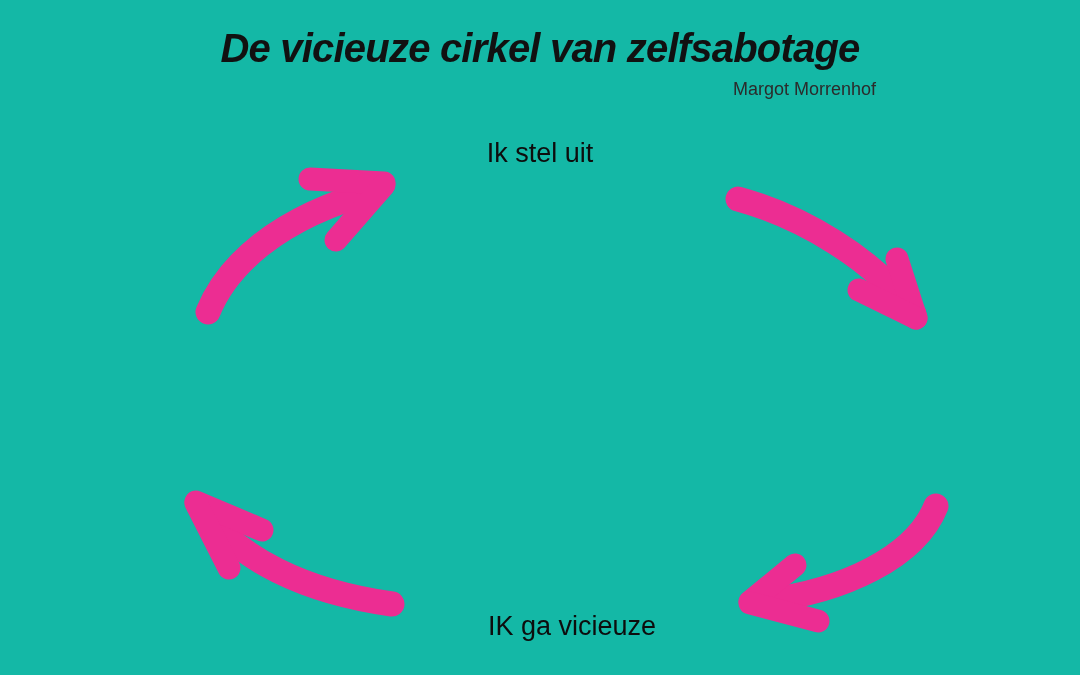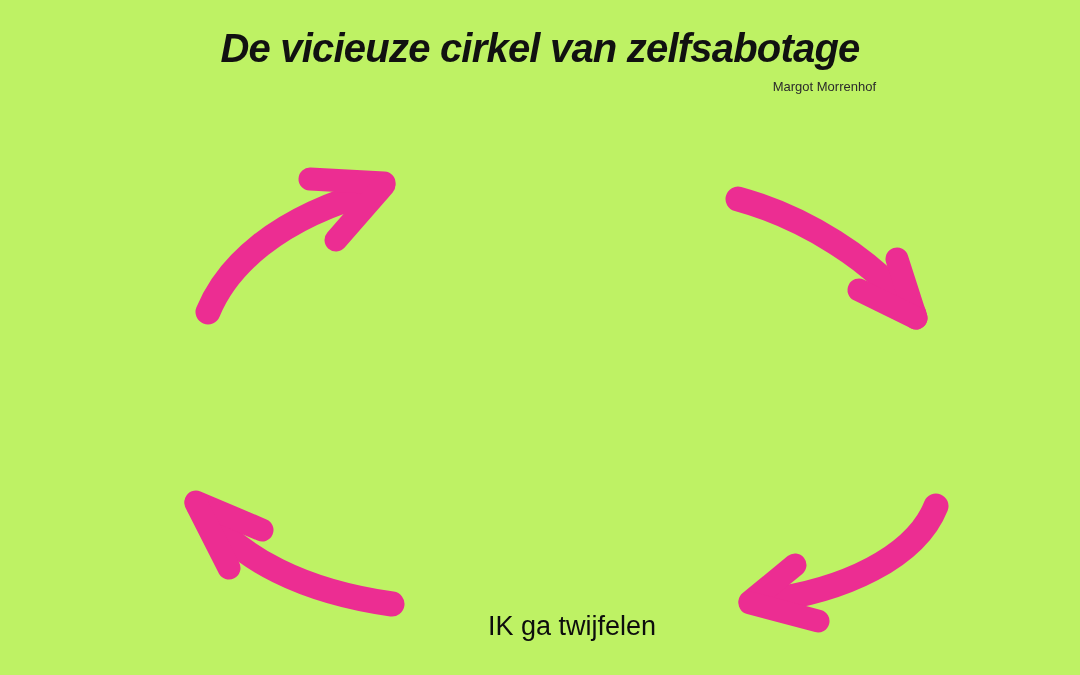--- a/index.html
+++ b/index.html
@@ -7,21 +7,21 @@
     padding: 0;
     background: #ffffff;
   }
   body {
     font-family: "Liberation Sans", sans-serif;
   }
   #canvas {
     position: relative;
     width: 1080px;
     height: 675px;
-    background: #bef264;
+    background: #14b8a6;
     overflow: hidden;
   }
   #title {
     position: absolute;
     left: 0;
     top: 26px;
     width: 1080px;
     text-align: center;
     font-family: "Liberation Sans", sans-serif;
     font-size: 40px;
@@ -31,21 +31,21 @@
     color: #111111;
     white-space: nowrap;
   }
   #byline {
     position: absolute;
     left: 0;
     top: 79px;
     width: 876px;
     text-align: right;
     font-family: "Liberation Sans", sans-serif;
-    font-size: 13px;
+    font-size: 18px;
     font-weight: normal;
     color: #2b2b2b;
   }
   .node-label {
     position: absolute;
     font-family: "Liberation Sans", sans-serif;
     font-size: 27px;
     font-weight: normal;
     color: #0d0d0d;
     line-height: 38px;
@@ -110,18 +110,19 @@
       <path d="M 818 621 L 750 603" stroke-width="23"></path>
     </g>
 
     <g fill="none" stroke="#EC2D92" stroke-linecap="round" stroke-linejoin="round">
       <path d="M 392 604 C 306 592 238 560 199 506" stroke-width="25"></path>
       <path d="M 262 530 L 196 502" stroke-width="23"></path>
       <path d="M 229 568 L 196 503" stroke-width="23"></path>
     </g>
   </svg>
 
+  <div class="node-label" id="label-top">Ik stel uit</div>
 
 
-  <div class="node-label" id="label-bottom">IK ga twijfelen</div>
+  <div class="node-label" id="label-bottom">IK ga vicieuze</div>
 
 
 </div>
 
 </body></html>

